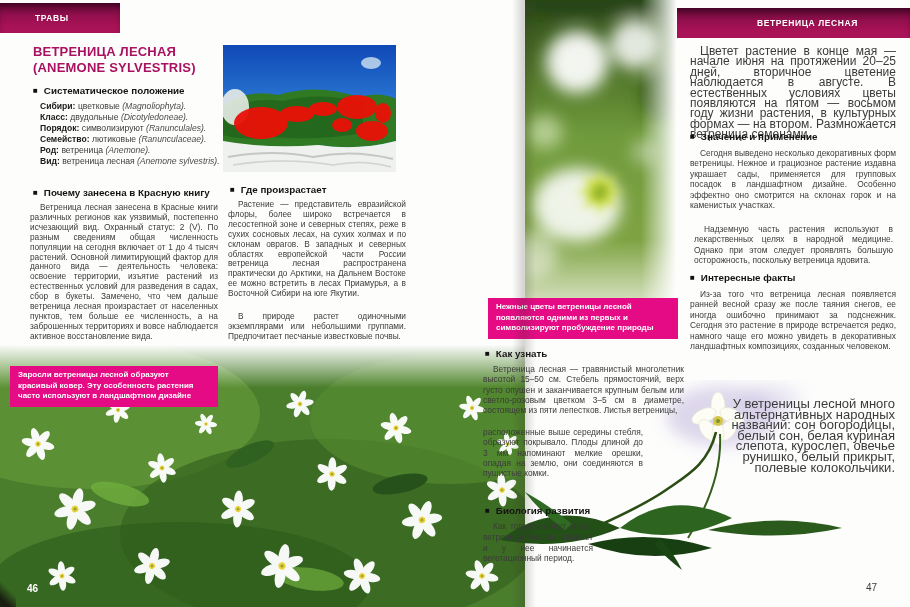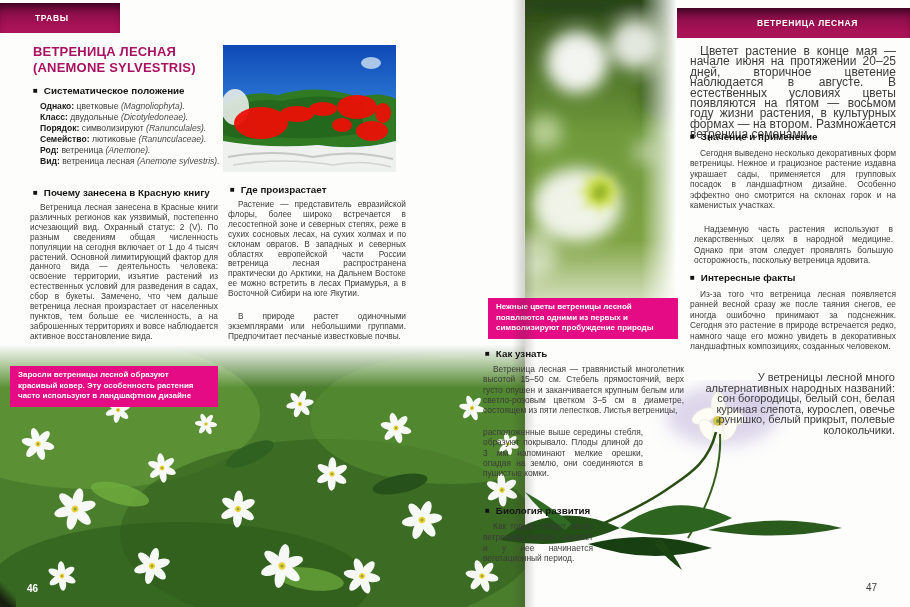--- a/index.html
+++ b/index.html
@@ -125,21 +125,21 @@
       <ellipse cx="160" cy="68" rx="8" ry="10"></ellipse>
     </g>
   </svg>
 
   <div class="sec-heading textlayer" style="left:33px;top:85px">
     <span class="bullet">■</span>
     <span>Систематическое положение</span>
   </div>
 
   <div class="tax abs textlayer">
-    <div><b>Однако:</b> <span>цветковые</span> <i>(Magnoliophyta).</i></div>
+    <div><b>Сибири:</b> <span>цветковые</span> <i>(Magnoliophyta).</i></div>
     <div><b>Класс:</b> <span>двудольные</span> <i>(Dicotyledoneae).</i></div>
     <div><b>Порядок:</b> <span>символизируют</span> <i>(Ranunculales).</i></div>
     <div><b>Семейство:</b> <span>лютиковые</span> <i>(Ranunculaceae).</i></div>
     <div><b>Род:</b> <span>ветреница</span> <i>(Anemone).</i></div>
     <div><b>Вид:</b> <span>ветреница лесная</span> <i>(Anemone sylvestris).</i></div>
   </div>
 
   <div class="sec-heading textlayer" style="left:33px;top:187px">
     <span class="bullet">■</span>
     <span>Почему занесена в Красную книгу</span>
@@ -238,21 +238,21 @@
     <path d="M246,52 C238,85 216,96 196,110 C170,128 140,140 115,152" stroke="#2a4d15" stroke-width="2.6" fill="none"></path>
     <path d="M250,54 C252,92 238,126 218,158" stroke="#355d1c" stroke-width="2" fill="none"></path>
     <path d="M30,160 Q85,118 150,148 Q95,172 30,160 Z" fill="#225016"></path>
     <path d="M150,148 Q200,108 262,138 Q205,166 150,148 Z" fill="#2c6420"></path>
     <path d="M118,164 Q180,148 242,168 Q178,186 118,164 Z" fill="#183f12"></path>
     <path d="M238,150 Q308,132 372,148 Q308,162 238,150 Z" fill="#2a5a1c"></path>
     <path d="M190,158 Q205,175 212,190 Q196,178 184,164 Z" fill="#1c4514"></path>
     <path d="M95,150 Q70,132 55,112 Q80,126 102,144 Z" fill="#2f6b22"></path>
   </svg>
 
-  <div class="body-text textlayer" style="left:702px;top:372px;width:193px;font-size:11px;line-height:10.6px;text-align:right;">У ветреницы лесной много альтернативных народных названий: сон богородицы, белый сон, белая куриная слепота, курослеп, овечье рунишко, белый прикрыт, полевые колокольчики.</div>
+  <div class="body-text textlayer" style="left:702px;top:399px;width:193px;font-size:13px;line-height:10.6px;text-align:right;">У ветреницы лесной много альтернативных народных названий: сон богородицы, белый сон, белая куриная слепота, курослеп, овечье рунишко, белый прикрыт, полевые колокольчики.</div>
 
   <div class="caption" style="left:488px;top:298px;width:174px;">Нежные цветы ветреницы лесной появляются одними из первых и символизируют пробуждение природы</div>
 
   <div class="sec-heading textlayer" style="left:485px;top:348px">
     <span class="bullet">■</span>
     <span>Как узнать</span>
   </div>
   <div class="body-text indent textlayer" style="left:483px;top:364px;width:201px;font-size:8.4px;line-height:10.3px;">Ветреница лесная — травянистый многолетник высотой 15–50 см. Стебель прямостоячий, верх густо опушен и заканчивается крупным белым или светло-розовым цветком 3–5 см в диаметре, состоящем из пяти лепестков. Листья ветреницы,</div>
   <div class="body-text textlayer" style="left:483px;top:427px;width:160px;font-size:8.4px;line-height:10.3px;">расположенные выше середины стебля, образуют покрывало. Плоды длиной до 3 мм напоминают мелкие орешки, опадая на землю, они соединяются в пушистые комки.</div>
 

